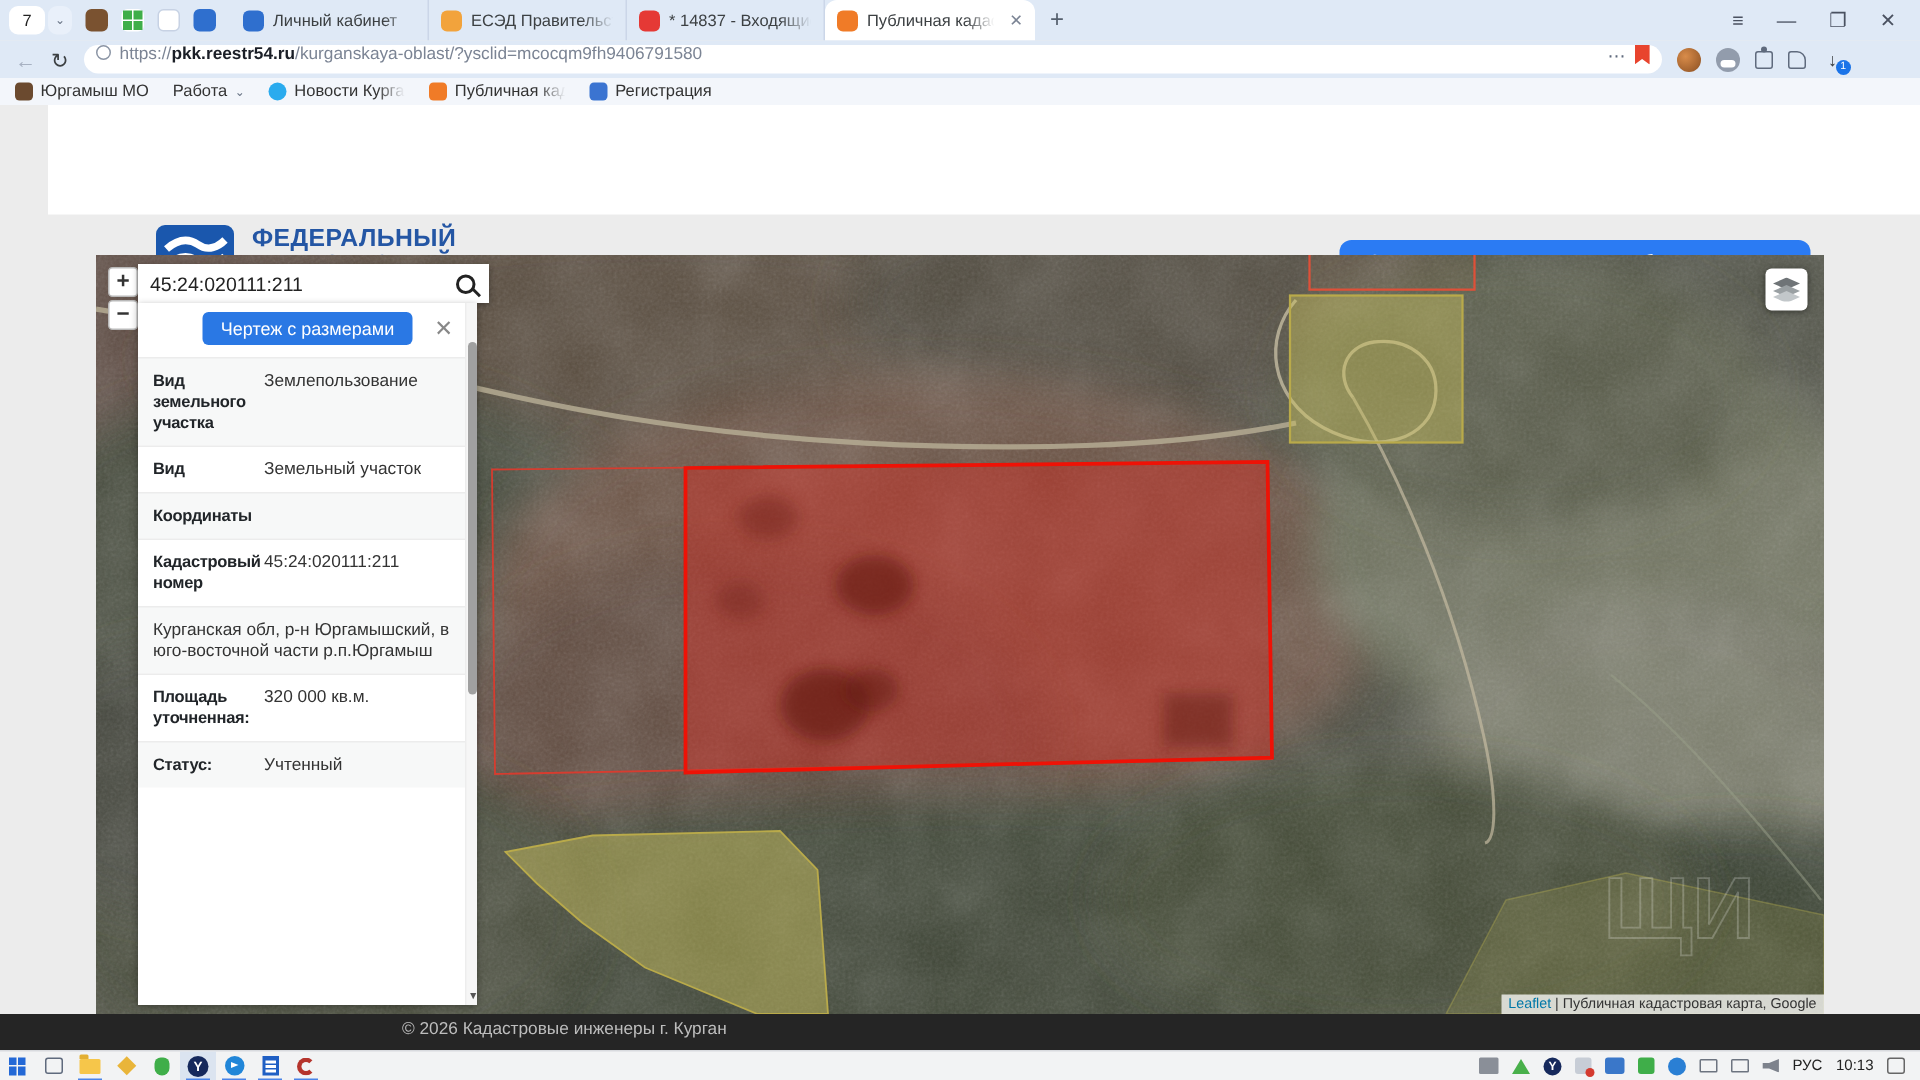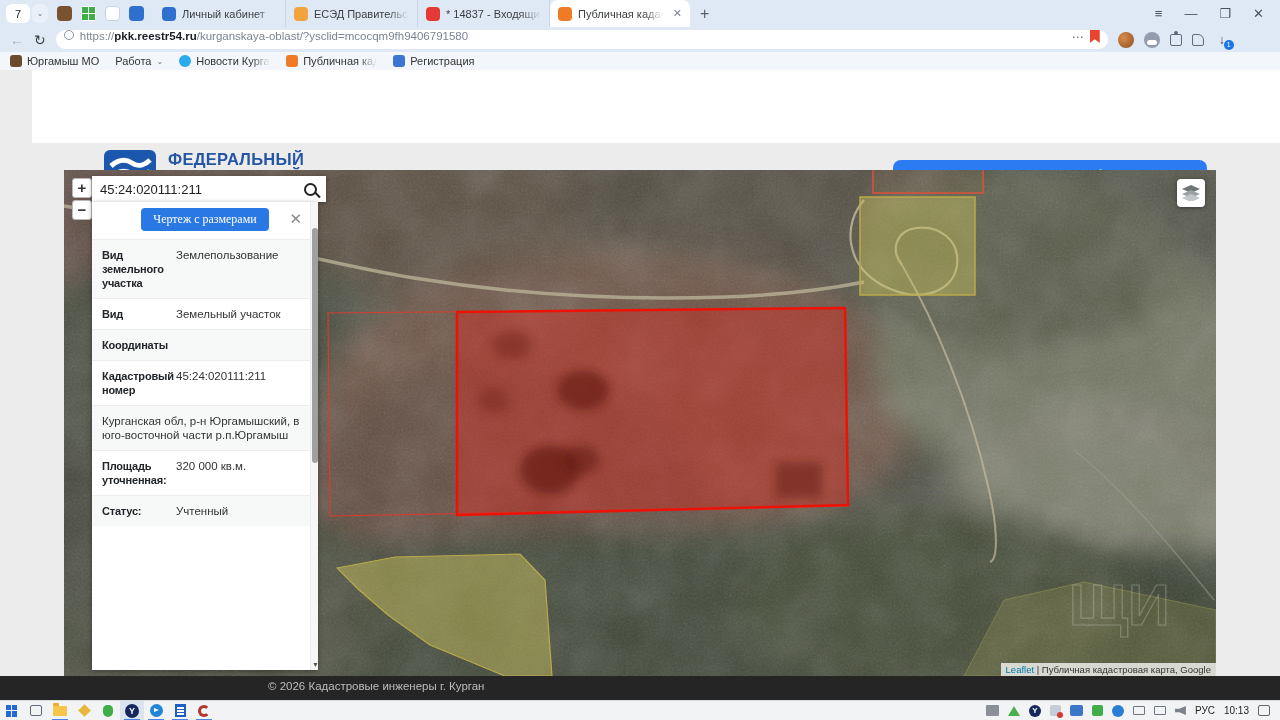--- a/index.html
+++ b/index.html
@@ -83,21 +83,21 @@
                transform:rotate(45deg); right:-6px; bottom:-2px; }
 
   .panel { position:absolute; left:28px; top:32px; width:226px; height:468px; background:#fff;
            box-shadow:0 1px 5px rgba(0,0,0,.35); overflow:hidden; }
   .panel-close { position:absolute; top:8px; right:16px; color:#888; font-size:15px; }
   .p-btn1 { display:block; margin:34px auto 0; width:212px; background:#2a78e4; color:#fff; border:none;
             border-radius:4px; font-size:12.5px; padding:6px 10px; line-height:16px;
             font-family:"Liberation Sans",sans-serif; }
   .p-btn2 { display:block; margin:6px auto 8px; background:#2a78e4; color:#fff; border:none;
             border-radius:4px; font-size:12px; padding:4px 12px;
-            font-family:Liberation Serif, serif; }
+            font-family:Liberation Sans, sans-serif; }
   .rows { width:218px; }
   .prow { display:flex; padding:8px 0 8px 10px; border-top:1px solid #ececec; }
   .prow:nth-child(odd) { background:#f7f8f8; }
   .prow .lbl { width:74px; flex:0 0 auto; font-weight:bold; font-size:11px; color:#212529;
                line-height:14px; letter-spacing:-.2px; padding-right:4px; }
   .prow .val { flex:1; font-size:11.5px; color:#333; line-height:14px; padding-right:6px; }
   .coordwrap { display:flex; align-items:center; gap:4px; }
   .pscroll { position:absolute; right:0; top:0; bottom:0; width:8px; background:#f6f6f6; border-left:1px solid #ededed; }
   .pthumb { position:absolute; left:1px; width:6px; top:26px; height:235px; background:#a0a0a0; border-radius:3px; }
   .pscroll-down { position:absolute; bottom:2px; left:1px; font-size:7px; color:#555; }

